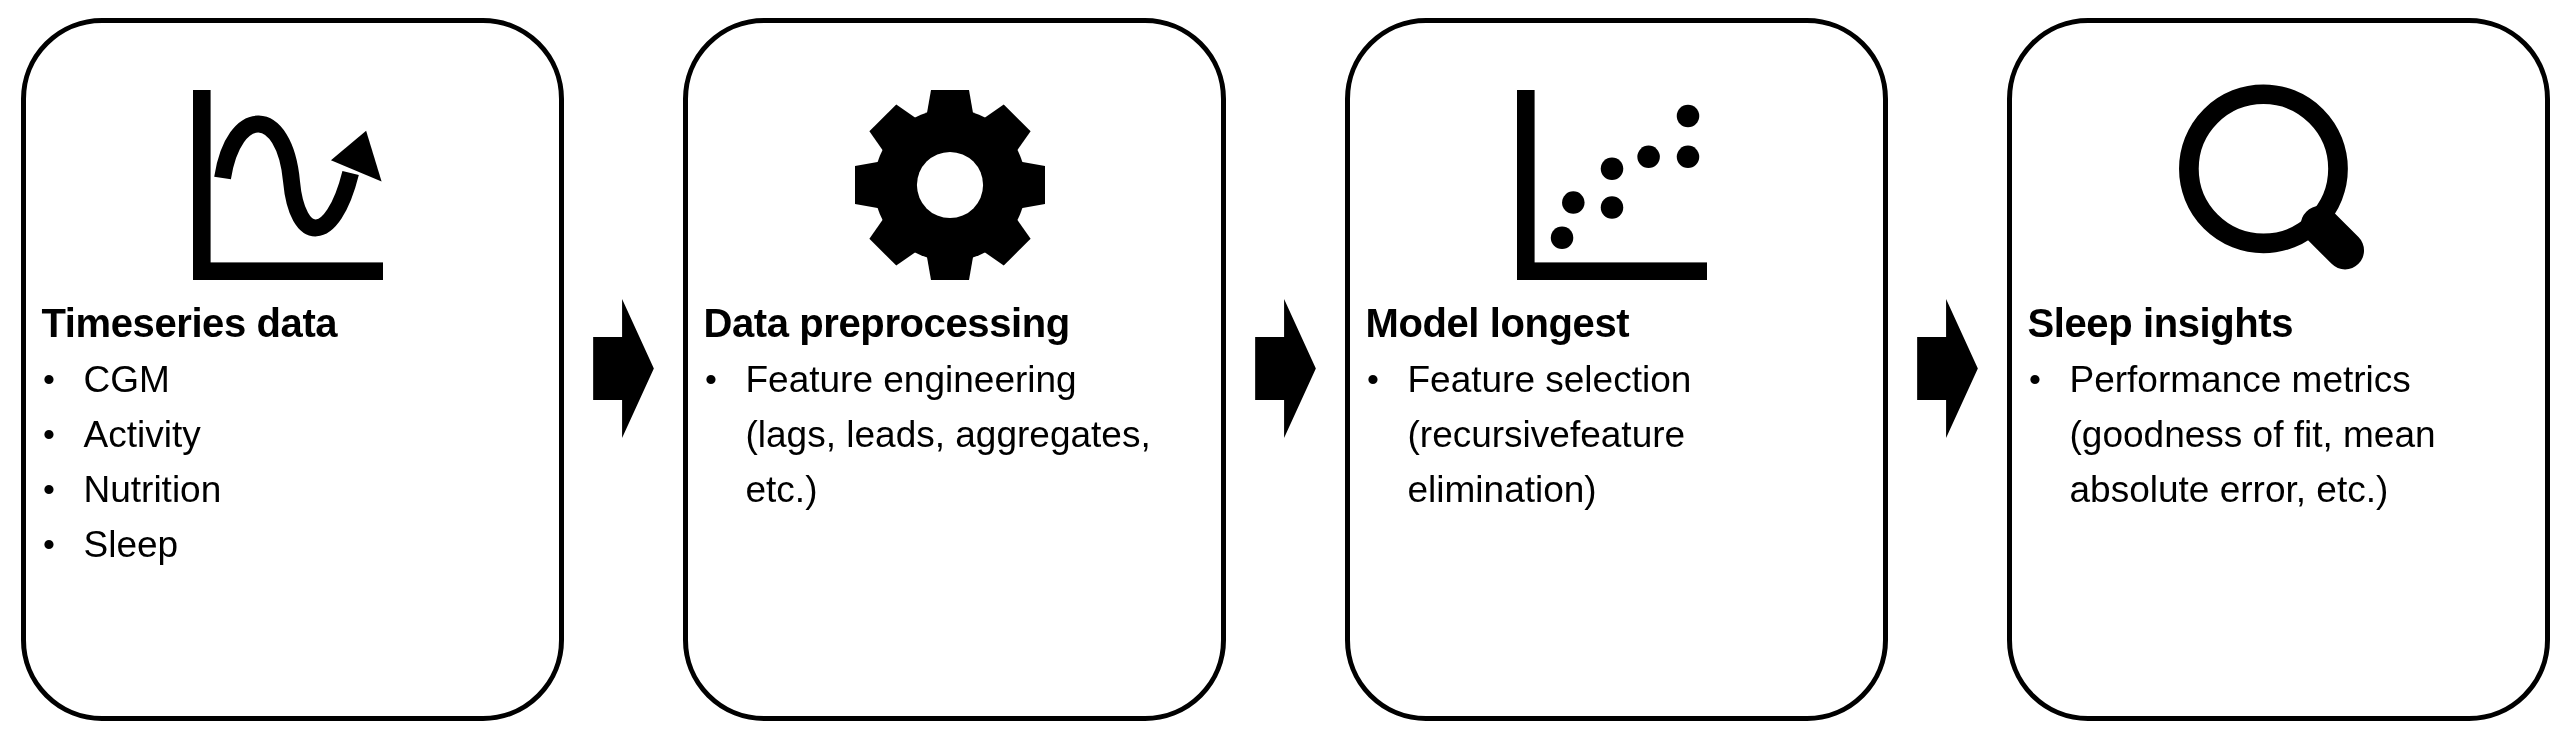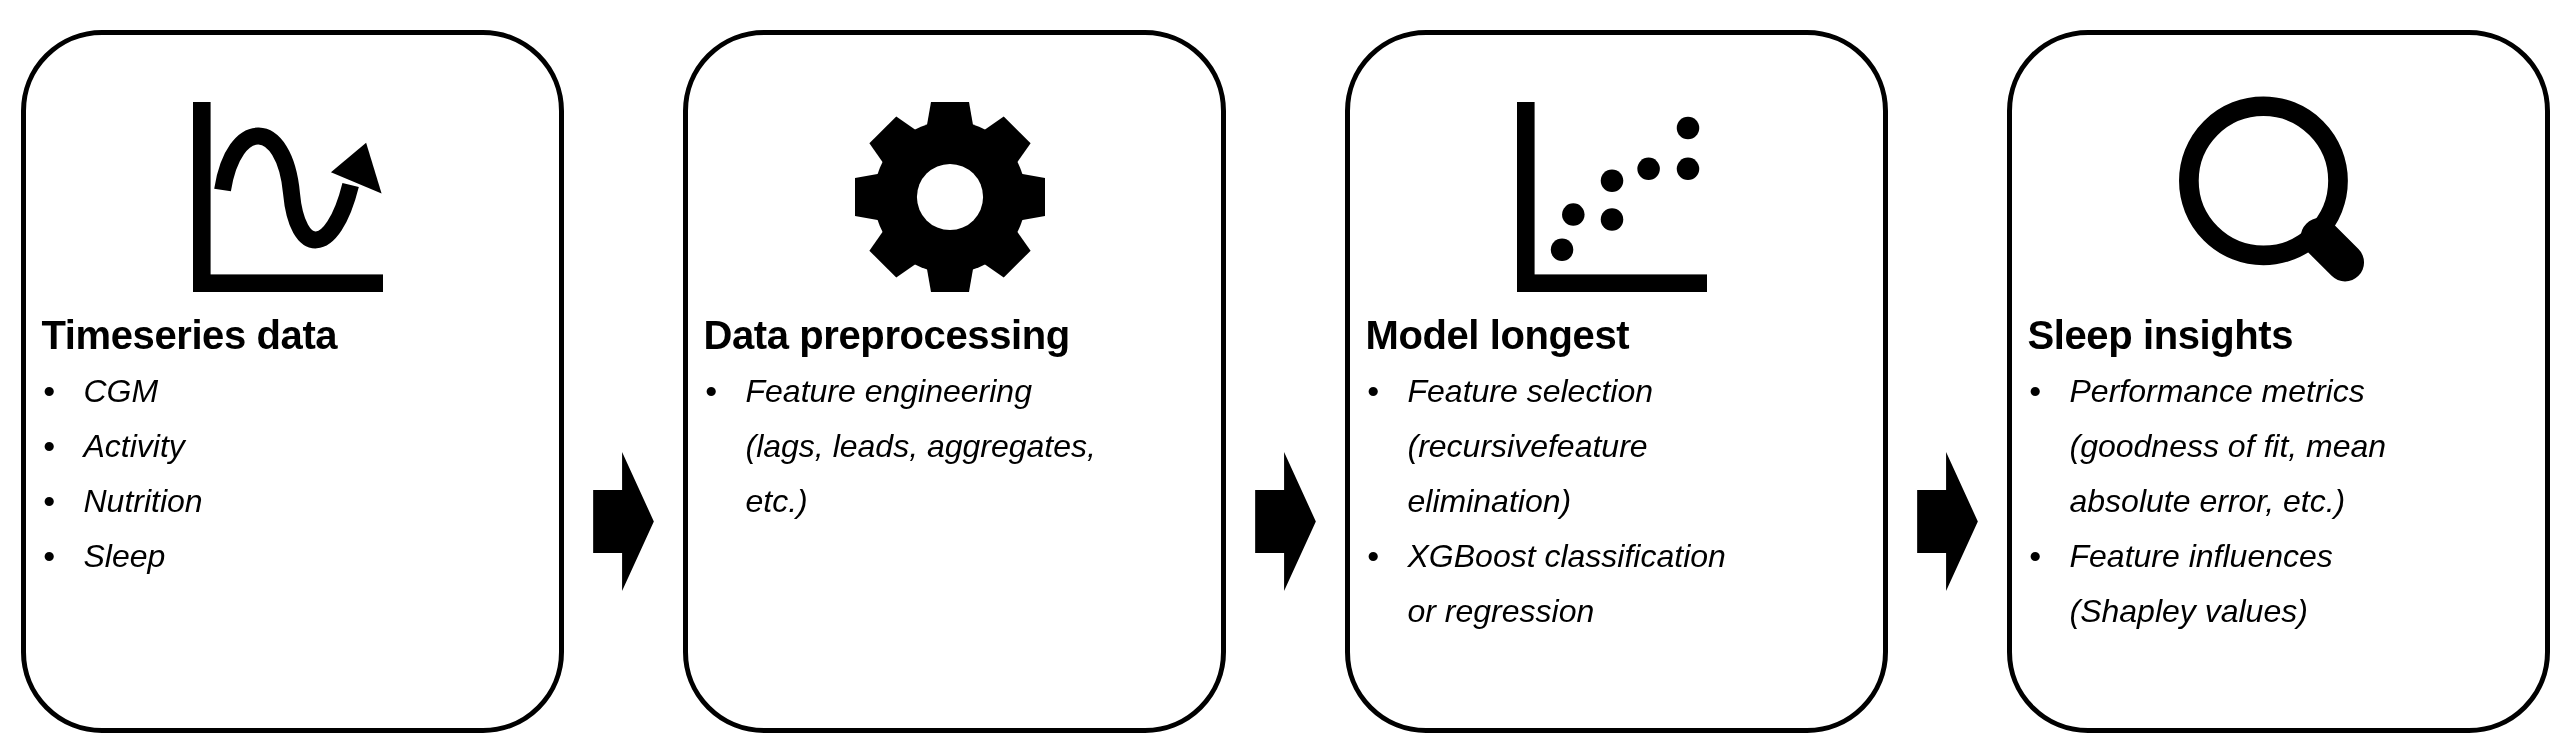--- a/index.html
+++ b/index.html
@@ -7,21 +7,21 @@
     padding: 0;
     background: #ffffff;
   }
   .canvas {
     position: relative;
     width: 2576px;
     height: 745px;
     background: #ffffff;
     overflow: hidden;
     display: flex;
-    align-items: center;
+    align-items: flex-start;
     box-sizing: border-box;
     padding: 17.6px 0 0 21px;
     font-family: "Liberation Sans", sans-serif;
     color: #000000;
   }
   .step-box {
     width: 543px;
     height: 703px;
     box-sizing: border-box;
     border: 5px solid #000000;
@@ -46,24 +46,23 @@
     letter-spacing: -0.4px;
   }
   ul.bullets {
     margin: 0;
     padding: 0;
     list-style: none;
   }
   ul.bullets li {
     position: relative;
     padding-left: 42px;
-    font-size: 32px;
+    font-size: 37px;
     line-height: 55px;
     white-space: pre-line;
-    font-style: italic;
   }
   ul.bullets li::before {
     content: "\2022";
     position: absolute;
     left: 1.4px;
     top: 0;
     font-size: 34px;
     line-height: 55px;
   }
   .arrow-gap {
@@ -171,22 +170,20 @@
         <circle class="fill" cx="187" cy="95" r="16"></circle>
         <circle class="fill" cx="243" cy="95" r="16"></circle>
         <circle class="fill" cx="243" cy="37" r="16"></circle>
       </svg>
     </div>
     <div class="step-title">Model longest</div>
     <ul class="bullets">
       <li>Feature selection
 (recursivefeature
 elimination)</li>
-      <li>XGBoost classification
-or regression</li>
     </ul>
   </div>
 
   <div class="arrow-gap">
     <svg width="61" height="139" viewBox="0 0 86 197">
       <polygon class="fill" points="0,54 41,54 41,0 86,98.5 41,197 41,143 0,143"></polygon>
     </svg>
   </div>
 
   <div class="step-box">
@@ -194,19 +191,17 @@
       <svg width="190" height="204" viewBox="0 0 270 290">
         <circle class="stroke" cx="120" cy="122" r="106" stroke-width="28"></circle>
         <line x1="200" y1="202" x2="236" y2="238" stroke="#000000" stroke-width="54" stroke-linecap="round"></line>
       </svg>
     </div>
     <div class="step-title">Sleep insights</div>
     <ul class="bullets">
       <li>Performance metrics
 (goodness of fit, mean
 absolute error, etc.)</li>
-      <li>Feature influences
-(Shapley values)</li>
     </ul>
   </div>
 
 </div>
 
 
 </body></html>

